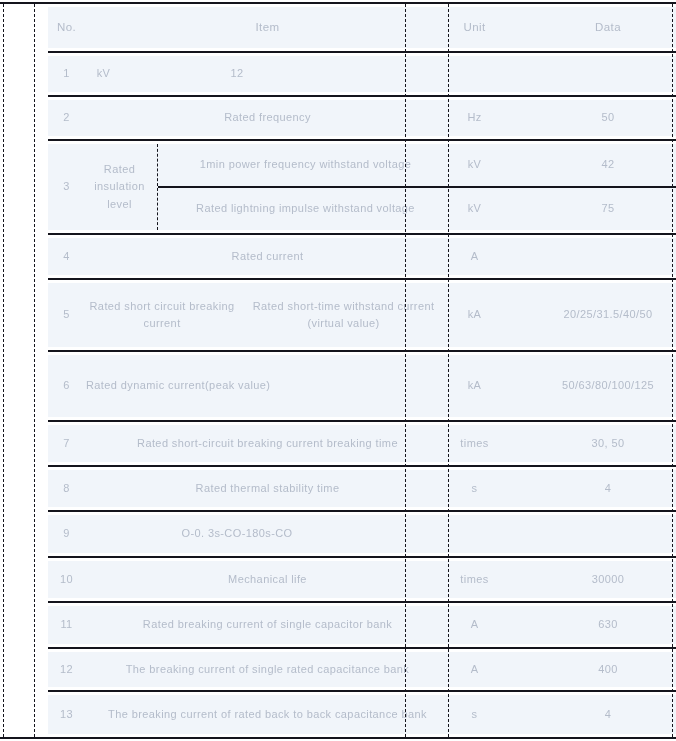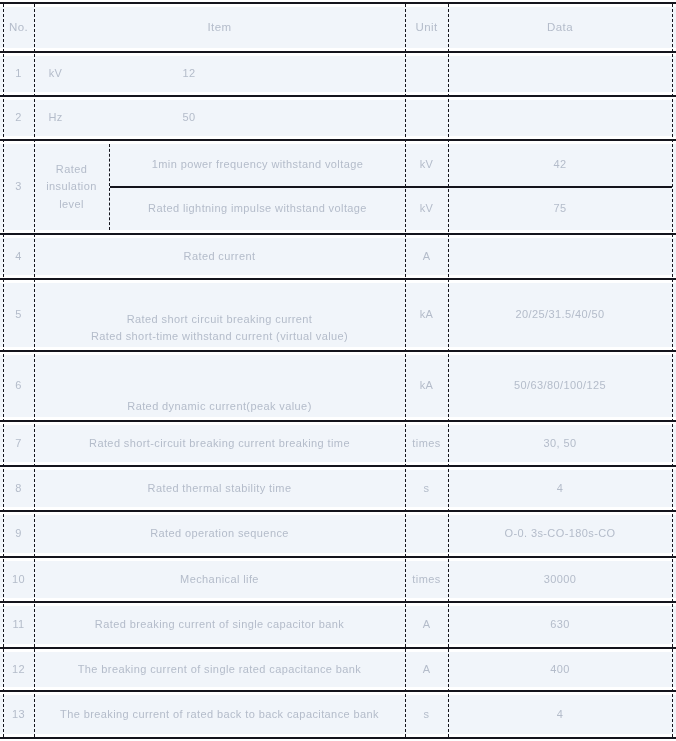--- a/index.html
+++ b/index.html
@@ -9,20 +9,21 @@
     font-family: "Liberation Sans", "DejaVu Sans", sans-serif;
   }
   .spec-table {
     position: relative;
     width: 676px;
     margin: 2px auto 0 auto;
     border-top: 2px solid #14141c;
     border-bottom: 2px solid #14141c;
     box-sizing: border-box;
     color: #b4bcca;
+    padding-left: 48px;
   }
   
   .vl {
     position: absolute;
     top: 0;
     bottom: 0;
     width: 0;
     border-left: 1.5px dashed #14141c;
     z-index: 5;
     pointer-events: none;
@@ -59,21 +60,21 @@
   .c-data { width: 224px; }
   .c-glabel {
     width: 76px;
     border-right: 1.5px dashed #14141c;
   }
   .c-subitem { width: 295px; }
   .sub-block { width: 562px; display: flex; flex-direction: column; }
   .sub-row { display: flex; align-items: center; min-height: 42px; }
   .sub-row.first { border-bottom: 2px solid #14141c; }
   .hdr .cell { font-size: 11.5px; }
-  .two-line { flex-direction: column; justify-content: flex-end; }
+  .two-line { flex-direction: row; justify-content: space-between; }
   .nowrap { white-space: nowrap; letter-spacing: 0.2px; font-size: 10.5px; padding: 2px 0; }
   
   .h41 { min-height: 41px; }
   .h36 { min-height: 36px; }
   .h37 { min-height: 37px; }
   .h38 { min-height: 38px; }
   .h35 { min-height: 35px; }
   .h39 { min-height: 39px; }
   .h62 { min-height: 62px; }
   .h64 { min-height: 64px; }
@@ -108,20 +109,21 @@
       <div class="cell c-unit">kV</div>
       <div class="cell c-data">12</div>
       <div class="sp-r"></div>
     </div>
   </div>
 
   <div class="row-outer">
     <div class="row h36">
       <div class="sp-l"></div>
       <div class="cell c-no">2</div>
+      <div class="cell c-item">Rated frequency</div>
       <div class="cell c-unit">Hz</div>
       <div class="cell c-data">50</div>
       <div class="sp-r"></div>
     </div>
   </div>
 
   <div class="row-outer">
     <div class="row h86">
       <div class="sp-l"></div>
       <div class="cell c-no">3</div>
@@ -198,21 +200,20 @@
       <div class="cell c-unit">s</div>
       <div class="cell c-data">4</div>
       <div class="sp-r"></div>
     </div>
   </div>
 
   <div class="row-outer">
     <div class="row h38">
       <div class="sp-l"></div>
       <div class="cell c-no">9</div>
-      <div class="cell c-item">Rated operation sequence</div>
       <div class="cell c-unit"></div>
       <div class="cell c-data">O-0. 3s-CO-180s-CO</div>
       <div class="sp-r"></div>
     </div>
   </div>
 
   <div class="row-outer">
     <div class="row h37">
       <div class="sp-l"></div>
       <div class="cell c-no">10</div>

